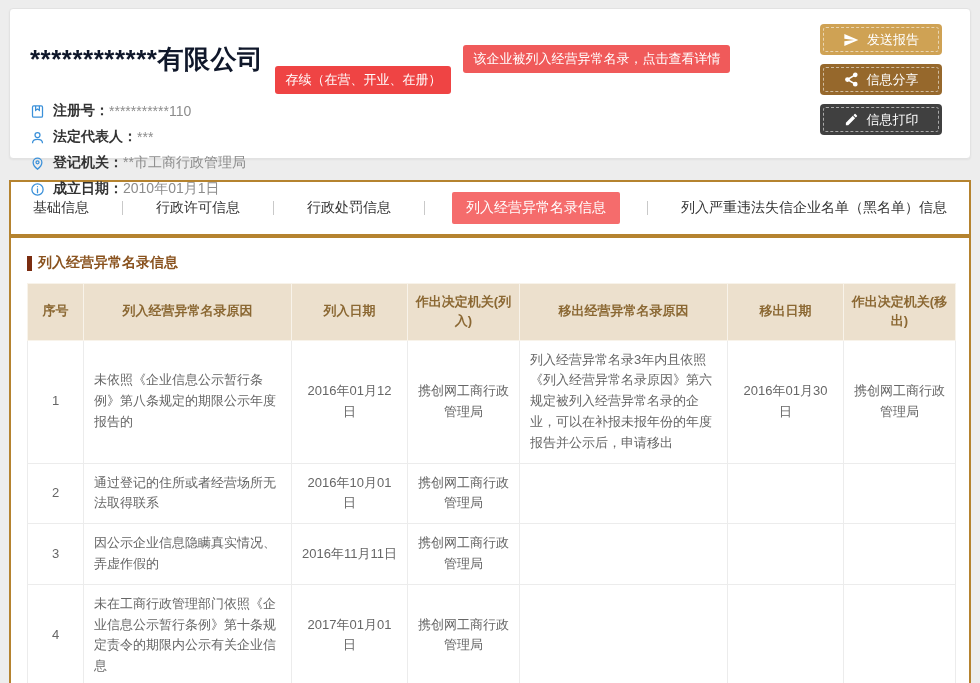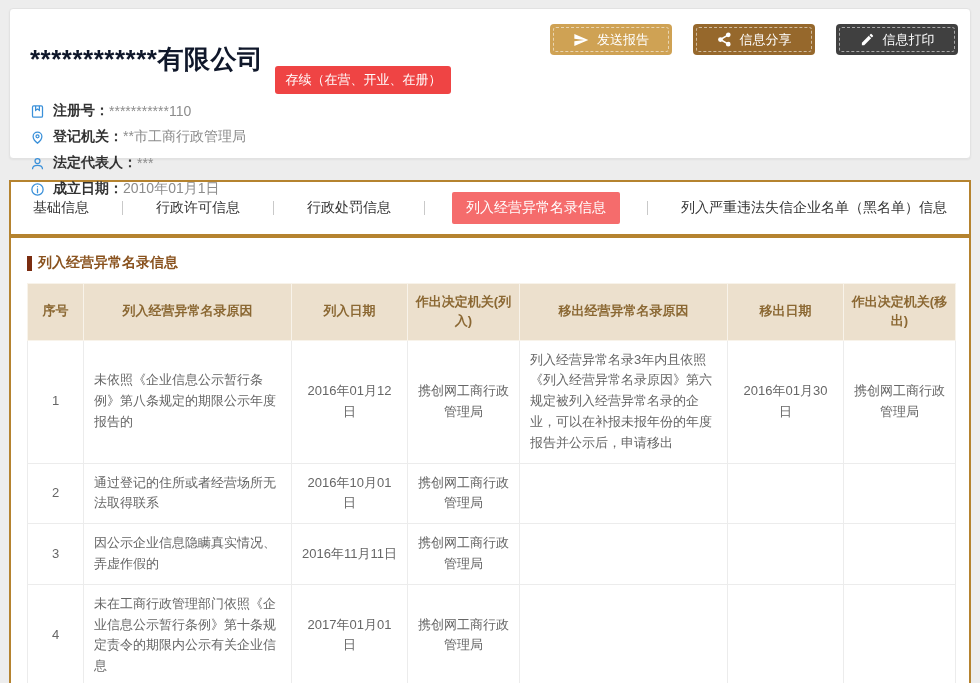--- a/index.html
+++ b/index.html
@@ -25,21 +25,21 @@
   .company-name { font-size: 26px; font-weight: bold; color: #0f172a; letter-spacing: .5px; }
   .badge { color: #fff; font-size: 13px; padding: 5px 10px; border-radius: 3px; margin-left: 12px; white-space: nowrap; }
   .badge-status { background: #ef4444; margin-top: 42px; }
   .badge-alert  { background: #f05a5a; cursor: pointer; }
   .info-field { display: flex; align-items: center; font-size: 14px; margin: 8px 0; }
   .info-icon { width: 15px; height: 15px; margin-right: 8px; flex: 0 0 15px; }
   .info-icon svg { display: block; width: 15px; height: 15px; }
   .info-label { font-weight: bold; color: #333; }
   .info-value { color: #8c8c8c; }
 
-  .actions { position: absolute; top: 15px; right: 12px; display: flex; flex-direction: row; gap: 21px; }
+  .actions { position: absolute; top: 15px; right: 28px; display: flex; flex-direction: column; gap: 9px; }
   .action-btn {
     position: relative; width: 122px; height: 31px; border: none; border-radius: 4px;
     color: #fff; font-size: 13px; display: flex; align-items: center; justify-content: center;
     gap: 8px; cursor: pointer; font-family: inherit;
   }
   .action-btn::after {
     content: ""; position: absolute; inset: 3px;
     border: 1px dashed rgba(255,255,255,.55); border-radius: 3px; pointer-events: none;
   }
   .action-send  { background: #cfa254; }
@@ -72,53 +72,54 @@
   }
   td.reason { text-align: left; }
 </style>
 </head>
 <body>
 
 <div class="header-card">
   <div class="company-row">
     <span class="company-name">************有限公司</span>
     <span class="badge badge-status">存续（在营、开业、在册）</span>
+    <span class="badge badge-alert">该企业被列入经营异常名录，点击查看详情</span>
   </div>
 
   <div class="info-field">
     <span class="info-icon">
       <svg viewBox="0 0 24 24" fill="none" stroke="#3a90d9" stroke-width="2">
           <rect x="4" y="3" width="16" height="18" rx="2"></rect>
           <path d="M9 3v7l3-2 3 2V3"></path>
         </svg>
     </span>
     <span class="info-label">注册号：</span>
     <span class="info-value">***********110</span>
   </div>
 
   <div class="info-field">
     <span class="info-icon">
       <svg viewBox="0 0 24 24" fill="none" stroke="#3a90d9" stroke-width="2">
+          <circle cx="12" cy="8" r="4"></circle>
+          <path d="M4 21c0-4 4-6 8-6s8 2 8 6"></path>
+        </svg>
+    </span>
+    <span class="info-label">法定代表人：</span>
+    <span class="info-value">***</span>
+  </div>
+
+  <div class="info-field">
+    <span class="info-icon">
+      <svg viewBox="0 0 24 24" fill="none" stroke="#3a90d9" stroke-width="2">
           <path d="M12 21s-7-5.2-7-10.6A7 7 0 0 1 19 10.4C19 15.8 12 21 12 21z"></path>
           <circle cx="12" cy="10" r="2.4"></circle>
         </svg>
     </span>
     <span class="info-label">登记机关：</span>
     <span class="info-value">**市工商行政管理局</span>
-  </div>
-
-  <div class="info-field">
-    <span class="info-icon">
-      <svg viewBox="0 0 24 24" fill="none" stroke="#3a90d9" stroke-width="2">
-          <circle cx="12" cy="8" r="4"></circle>
-          <path d="M4 21c0-4 4-6 8-6s8 2 8 6"></path>
-        </svg>
-    </span>
-    <span class="info-label">法定代表人：</span>
-    <span class="info-value">***</span>
   </div>
 
   <div class="info-field">
     <span class="info-icon">
       <svg viewBox="0 0 24 24" fill="none" stroke="#3a90d9" stroke-width="2">
           <circle cx="12" cy="12" r="9"></circle>
           <path d="M12 7.5h.01M12 11v6" stroke-linecap="round"></path>
         </svg>
     </span>
     <span class="info-label">成立日期：</span>

